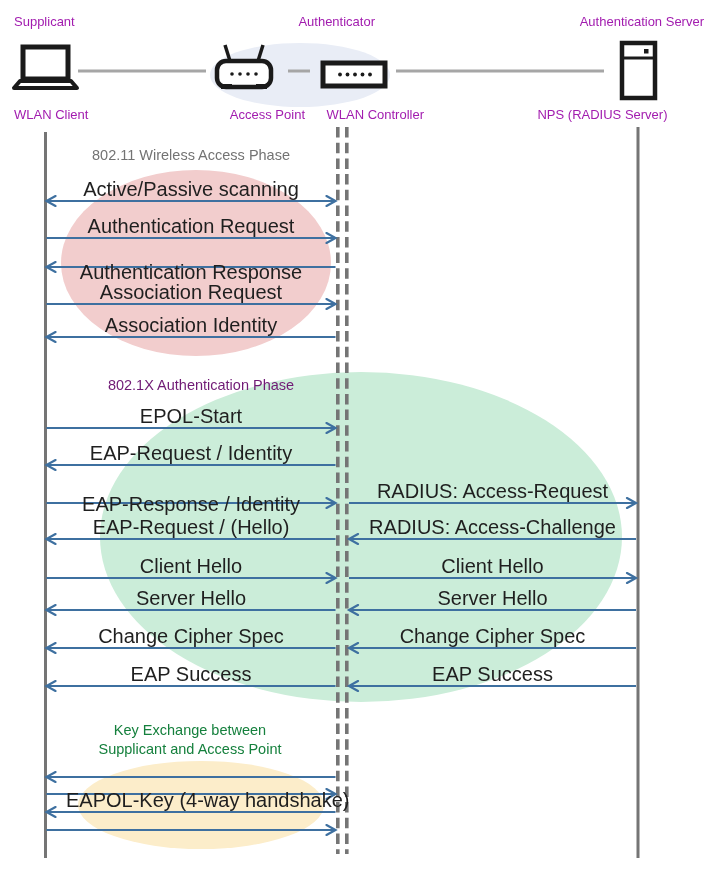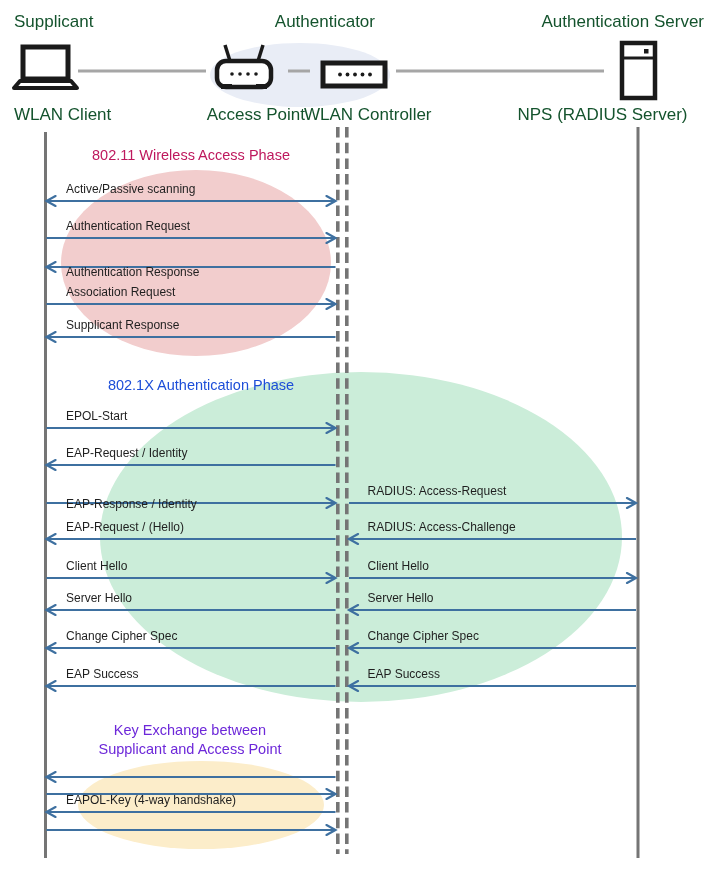--- a/index.html
+++ b/index.html
@@ -1,24 +1,24 @@
 <!DOCTYPE html>
 <html><head>
 <meta charset="utf-8">
 <style>
   html,body{margin:0;padding:0;background:#fff;}
   .stage{position:relative;width:713px;height:875px;background:#fff;
          font-family:"Liberation Sans",sans-serif;overflow:hidden;}
   .stage svg{position:absolute;left:0;top:0;}
-  .lbl{position:absolute;font-size:17px;line-height:17px;color:#14532d;white-space:nowrap;}
+  .lbl{position:absolute;font-size:13px;line-height:17px;color:#a21caf;white-space:nowrap;}
   .lbl.center{text-align:right;}
   .lbl.right{text-align:right;}
   .phase-title{position:absolute;font-size:14.5px;line-height:19px;text-align:center;white-space:nowrap;}
-  .msg-label{position:absolute;font-size:12px;line-height:16px;color:#1F1F1F;
-             text-align:left;white-space:nowrap;}
+  .msg-label{position:absolute;font-size:20px;line-height:16px;color:#1F1F1F;
+             text-align:center;white-space:nowrap;}
 </style>
 </head>
 <body>
 
 <div class="stage">
 
   <svg width="713" height="875" viewBox="0 0 713 875">
     <defs>
       <marker id="ah-r" markerWidth="14" markerHeight="12" refX="11" refY="6" orient="0" markerUnits="userSpaceOnUse">
         <path d="M2,1 L11,6 L2,11" fill="none" stroke="#3E70A0" stroke-width="2.2" stroke-linecap="round"></path>
@@ -107,33 +107,33 @@
 
   <div class="lbl" style="left:14px;top:13px;">Supplicant</div>
   <div class="lbl center" style="left:230px;top:13px;width:145px;">Authenticator</div>
   <div class="lbl right" style="left:500px;top:13px;width:204px;">Authentication Server</div>
 
   <div class="lbl" style="left:14px;top:106px;">WLAN Client</div>
   <div class="lbl center" style="left:185px;top:106px;width:120px;">Access Point</div>
   <div class="lbl center" style="left:304px;top:106px;width:120px;">WLAN Controller</div>
   <div class="lbl right" style="left:500px;top:106px;width:205px;text-align:center;">NPS (RADIUS Server)</div>
 
-  <div class="phase-title" style="left:46px;top:146px;width:290px;color:#be185d;">802.11 Wireless Access Phase</div>
-  <div class="phase-title" style="left:61px;top:376px;width:280px;color:#1d4ed8;">802.1X Authentication Phase</div>
-  <div class="phase-title" style="left:65px;top:721px;width:250px;color:#6d28d9;">
+  <div class="phase-title" style="left:46px;top:146px;width:290px;color:#737373;">802.11 Wireless Access Phase</div>
+  <div class="phase-title" style="left:61px;top:376px;width:280px;color:#701a75;">802.1X Authentication Phase</div>
+  <div class="phase-title" style="left:65px;top:721px;width:250px;color:#15803d;">
     <div>Key Exchange between</div>
     <div>Supplicant and Access Point</div>
   </div>
 
   <div id="msg-labels">
       <div class="msg-label" style="left: 66px; top: 181px; width: 250px;">Active/Passive scanning</div>
       <div class="msg-label" style="left: 66px; top: 218px; width: 250px;">Authentication Request</div>
       <div class="msg-label" style="left: 66px; top: 264px; width: 250px;">Authentication Response</div>
       <div class="msg-label" style="left: 66px; top: 284px; width: 250px;">Association Request</div>
-      <div class="msg-label" style="left: 66px; top: 317px; width: 250px;">Supplicant Response</div>
+      <div class="msg-label" style="left: 66px; top: 317px; width: 250px;">Association Identity</div>
       <div class="msg-label" style="left: 66px; top: 408px; width: 250px;">EPOL-Start</div>
       <div class="msg-label" style="left: 66px; top: 445px; width: 250px;">EAP-Request / Identity</div>
       <div class="msg-label" style="left: 66px; top: 483px; width: 250px; margin-top: 13px;">EAP-Response / Identity</div>
       <div class="msg-label" style="left: 367.5px; top: 483px; width: 250px;">RADIUS: Access-Request</div>
       <div class="msg-label" style="left: 66px; top: 519px; width: 250px;">EAP-Request / (Hello)</div>
       <div class="msg-label" style="left: 367.5px; top: 519px; width: 250px;">RADIUS: Access-Challenge</div>
       <div class="msg-label" style="left: 66px; top: 558px; width: 250px;">Client Hello</div>
       <div class="msg-label" style="left: 367.5px; top: 558px; width: 250px;">Client Hello</div>
       <div class="msg-label" style="left: 66px; top: 590px; width: 250px;">Server Hello</div>
       <div class="msg-label" style="left: 367.5px; top: 590px; width: 250px;">Server Hello</div>

